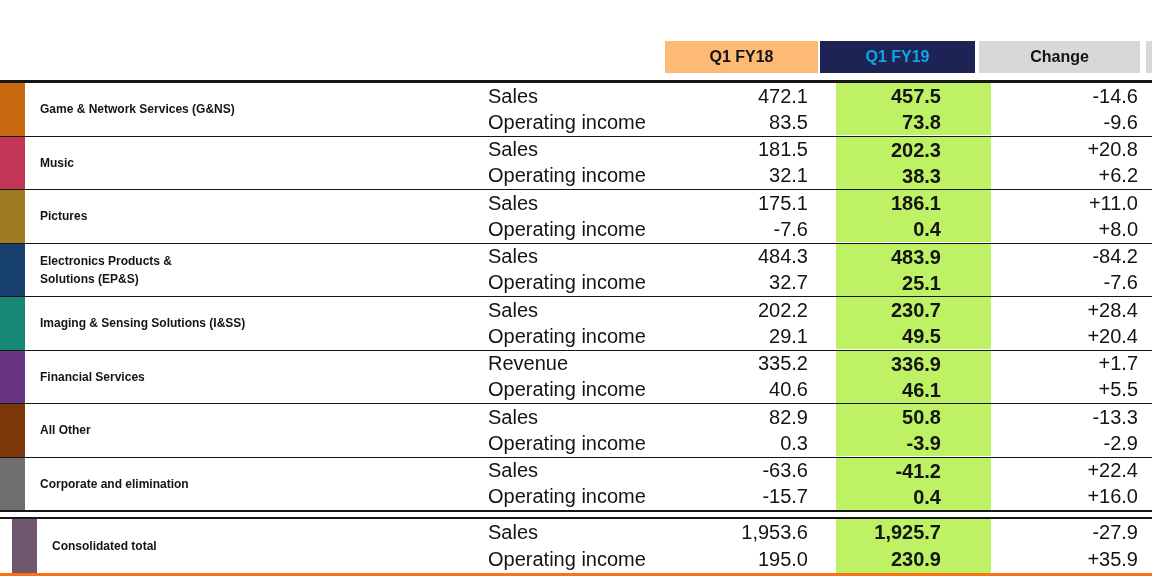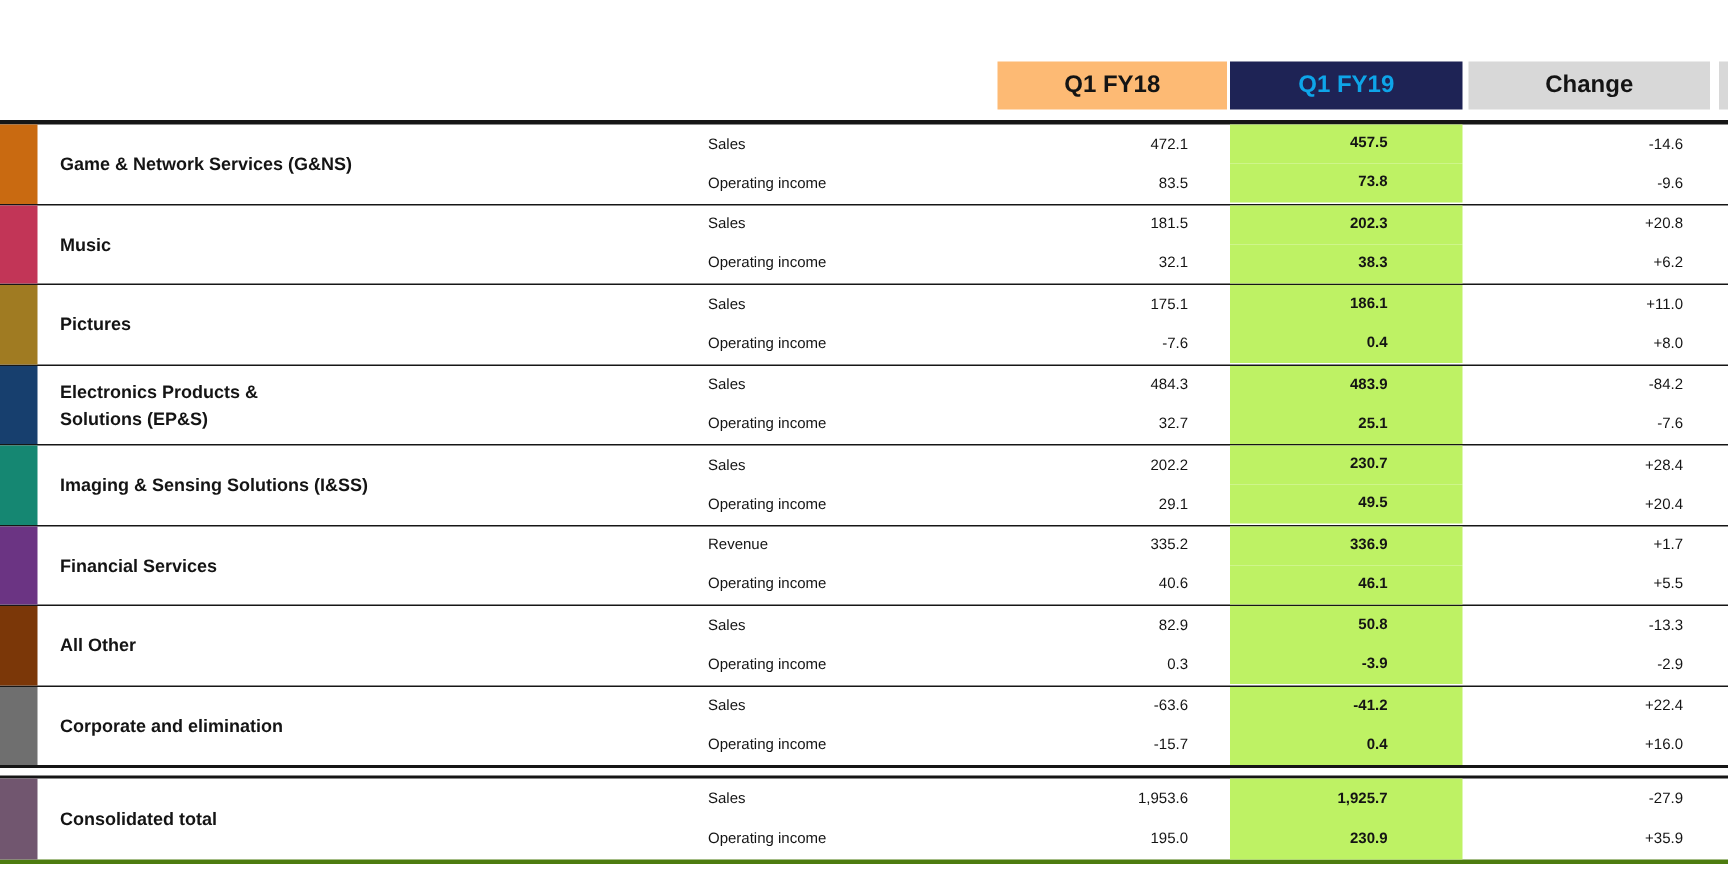--- a/index.html
+++ b/index.html
@@ -25,38 +25,39 @@
 
   
   .maintable {
     position: absolute; top: 80px; left: 0; width: 1152px;
     border-top: 3px solid #161616;
     border-bottom: 2px solid #161616;
   }
   .totaltable {
     position: absolute; top: 517px; left: 0; width: 1152px;
     border-top: 2px solid #161616;
-    border-bottom: 3px solid #4d7c0f;
+    border-bottom: 3px solid #f97316;
+    padding-left: 12px;
   }
   .segment {
     display: flex; align-items: center;
     height: 53.5px;
     border-bottom: 1.5px solid #161616;
   }
   .maintable .segment:last-child { border-bottom: none; height: 52px; }
   .totaltable .segment { height: 54px; border-bottom: none; }
 
   .tab  { width: 25px; align-self: stretch; }
   .name {
     width: 435px; padding-left: 15px;
     font-weight: 700; font-size: 12px; line-height: 18px;
     white-space: pre-line;
   }
   .rows { flex: 1; align-self: stretch; display: flex; flex-direction: column; justify-content: center; }
-  .drow { display: flex; align-items: center; height: 26px; font-size: 10px; }
+  .drow { display: flex; align-items: center; height: 26px; font-size: 20px; justify-content: flex-end; }
   .totaltable .drow { height: 27px; }
   .label { width: 205px; padding-left: 12px; }
   .v18   { width: 155px; text-align: right; padding-right: 28px; }
   .v19   {
     width: 155px; text-align: right; padding-right: 50px;
     font-weight: 700; background: #bef264;
     height: 26px; line-height: 26px;
   }
   .totaltable .v19 { height: 27px; line-height: 27px; }
   .sp    { width: 4px; }

